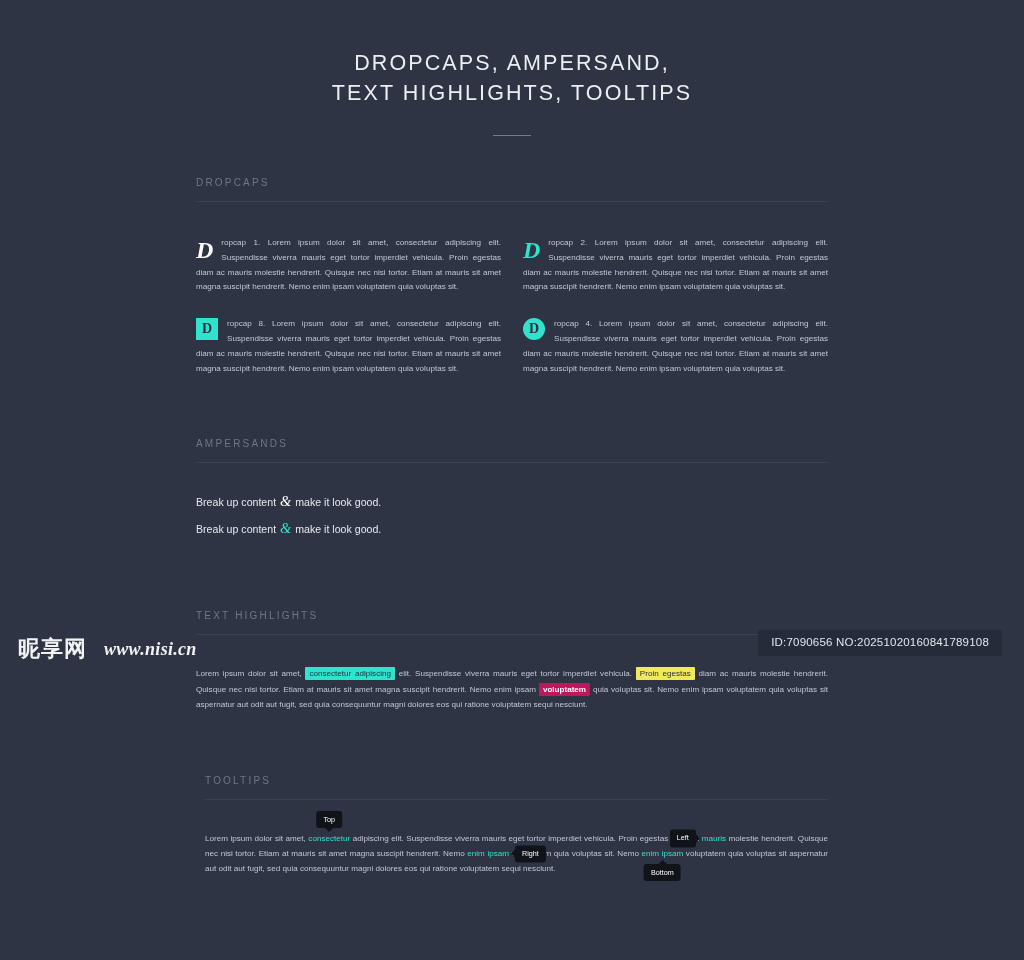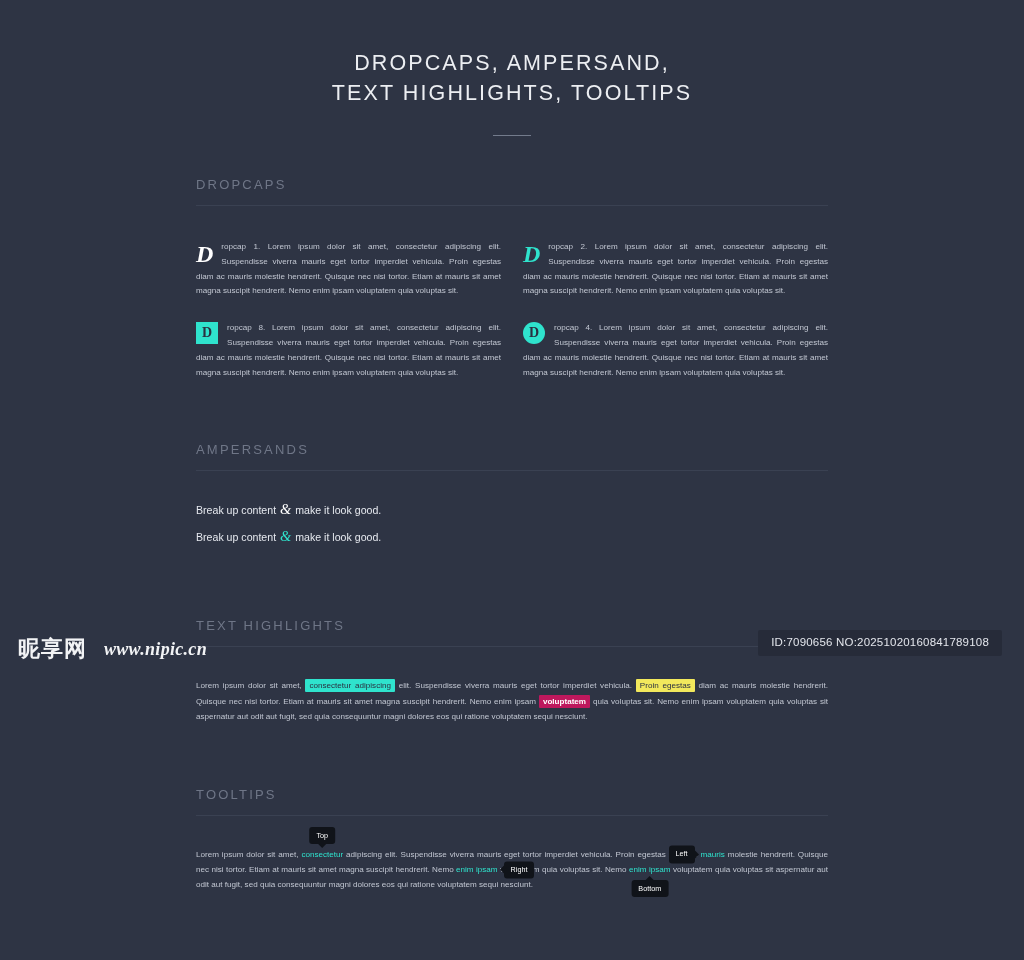--- a/index.html
+++ b/index.html
@@ -45,21 +45,21 @@
 
   
   .content {
     width: 632px;
     margin: 0 auto;
     padding-top: 41px;
   }
 
   
   .section-head {
-    font-size: 13px;
+    font-size: 10px;
     letter-spacing: 2.2px;
     color: #6f7687;
     text-transform: uppercase;
     font-weight: 400;
     padding-bottom: 13px;
   }
   .section-rule {
     height: 1px;
     background: #3a4152;
     width: 100%;
@@ -165,21 +165,21 @@
     line-height: 15.2px;
     color: #c2c7d2;
     text-align: justify;
   }
   mark { padding: 2px 4px; border-radius: 1px; }
   .hl-teal   { background: #2fe3cd; color: #2a3040; }
   .hl-yellow { background: #f2e85c; color: #2a3040; }
   .hl-pink   { background: #be185d; color: #ffffff; font-weight: bold; }
 
   
-  .sec-tooltips { padding-top: 63px; }
+  .sec-tooltips { padding-top: 63px; margin-left: 9px; }
   .tt-para {
     padding-top: 31px;
     font-size: 8.1px;
     line-height: 15.2px;
     color: #c2c7d2;
     text-align: justify;
     position: relative;
   }
   .tlink {
     color: #2fe3cd;
@@ -363,18 +363,18 @@
       <div class="section-head">TOOLTIPS</div>
       <div class="section-rule"></div>
 
       <p class="tt-para"><span>Lorem ipsum dolor sit amet, </span><a class="tlink" href="#"><span class="tip tip-top">Top</span><span>consectetur</span></a><span> adipiscing elit. Suspendisse viverra mauris eget tortor imperdiet vehicula. Proin egestas diam ac </span><a class="tlink" href="#"><span class="tip tip-left">Left</span><span>mauris</span></a><span> molestie hendrerit. Quisque nec nisi tortor. Etiam at mauris sit amet magna suscipit hendrerit. Nemo </span><a class="tlink" href="#"><span class="tip tip-right">Right</span><span>enim ipsam</span></a><span> voluptatem quia voluptas sit. Nemo </span><a class="tlink" href="#"><span class="tip tip-bottom">Bottom</span><span>enim ipsam</span></a><span> voluptatem quia voluptas sit aspernatur aut odit aut fugit, sed quia consequuntur magni dolores eos qui ratione voluptatem sequi nesciunt.</span></p>
     </div>
 
   </div>
 
   <div class="watermark">
     <span class="wm-cn">昵享网</span>
-    <span class="wm-url">www.nipic.cn</span>
+    <span class="wm-url">www.nisi.cn</span>
   </div>
 
   <div class="id-badge">ID:7090656 NO:20251020160841789108</div>
 
 </div>
 
 </body></html>

